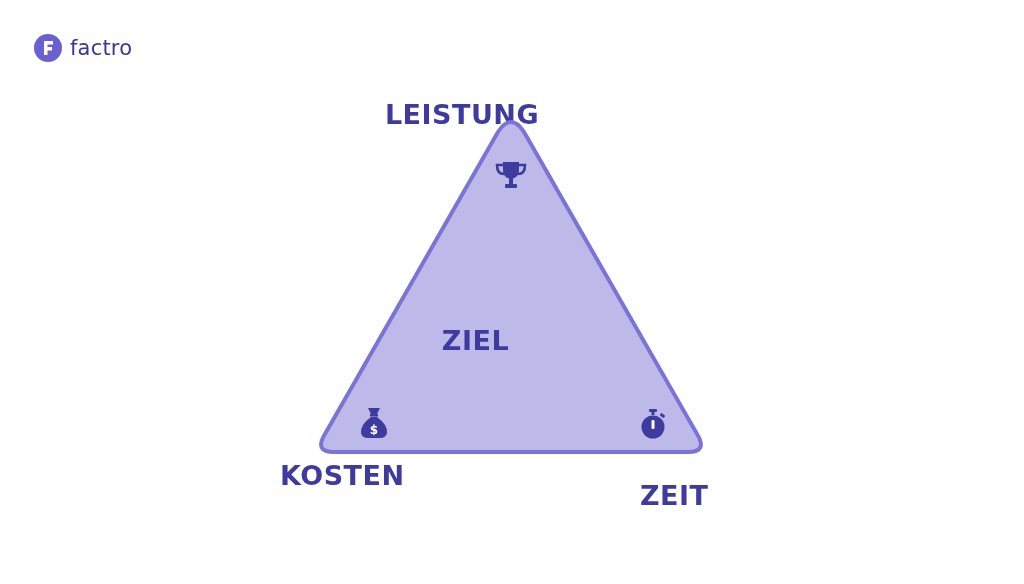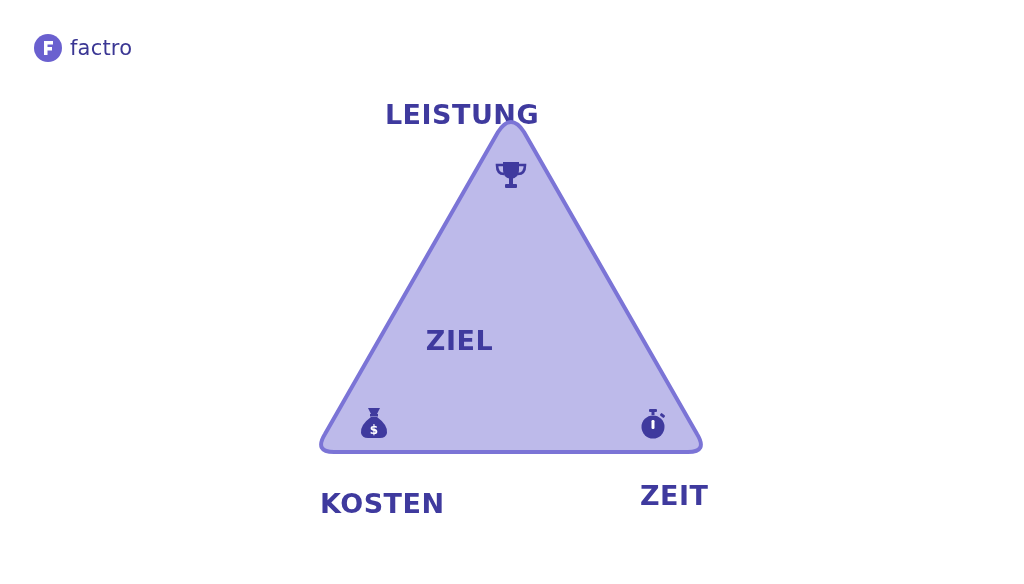--- a/index.html
+++ b/index.html
@@ -20,23 +20,23 @@
     .logo-text {
       font-family: "DejaVu Sans", sans-serif;
       font-size: 21px; color: #3b3794; letter-spacing: 0.2px;
       line-height: 28px;
     }
     .label {
       position: absolute; font-weight: bold; color: #3f3a9e;
       font-family: "DejaVu Sans", sans-serif; letter-spacing: 0.5px;
     }
     .label-top { left: 0; width: 924px; text-align: center; top: 72px; font-size: 27px; margin-top: 27px; }
-    .label-left { left: 280px; top: 488px; font-size: 27px; margin-left: 40px; }
+    .label-left { left: 280px; top: 460px; font-size: 27px; }
     .label-right { left: 640px; top: 480px; font-size: 27px; }
-    .label-center { left: 0; width: 919px; text-align: center; top: 325px; font-size: 27px; }
+    .label-center { left: 0; width: 919px; text-align: center; top: 325px; font-size: 27px; padding-left: 16px; }
     .diagram { position: absolute; left: 0; top: 0; }
     .icon { position: absolute; }
   </style>
 </head>
 <body>
 
 <div class="logo">
   <div class="logo-mark">
     <svg width="28" height="28" viewBox="0 0 28 28">
       <path d="M10 7 H19 V10.5 H13.5 V13 H18 V16.5 H13.5 V21 H10 Z" fill="#ffffff"></path>

